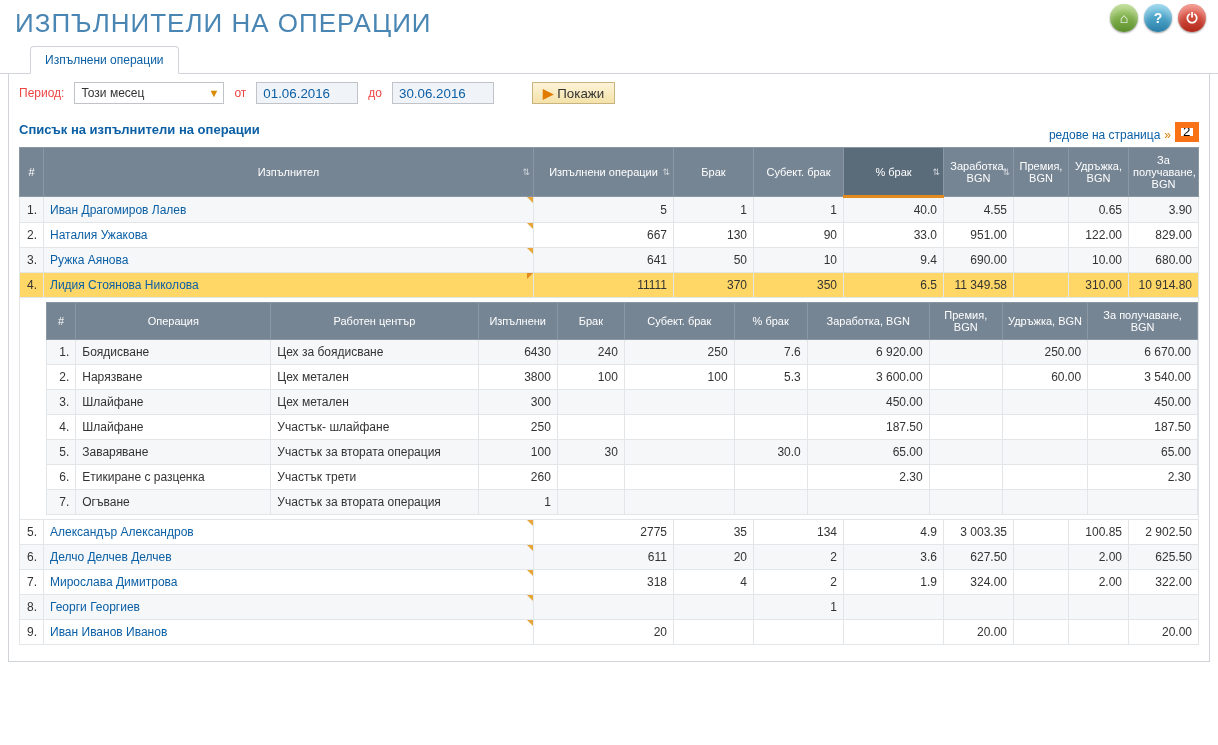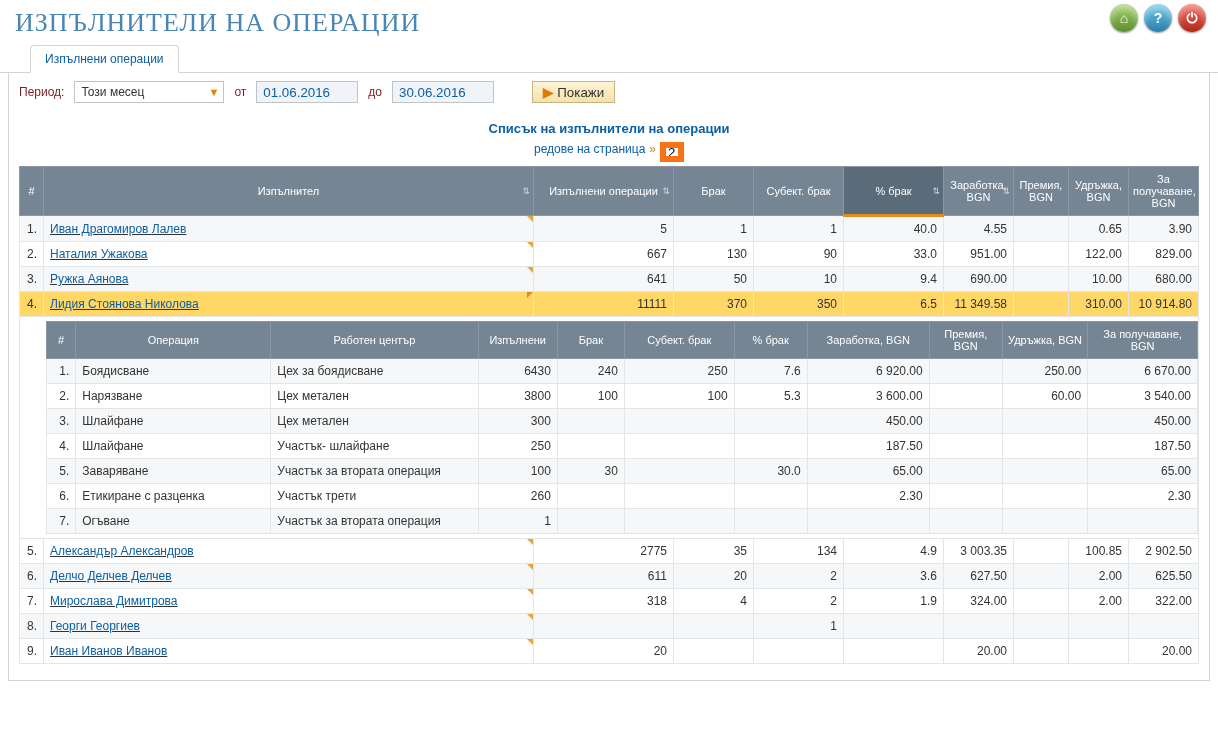--- a/index.html
+++ b/index.html
@@ -19,21 +19,21 @@
     position: relative;
     padding: 8px 15px 0 15px;
     border-bottom: 1px solid #d0d4d8;
   }
   .page-title {
     color: #4a86b3;
     font-size: 26px;
     font-weight: 300;
     letter-spacing: 1px;
     margin: 0 0 6px 0;
-    font-family: Liberation Serif, serif;
+    font-family: Liberation Sans, sans-serif;
   }
   .header-icons {
     position: absolute;
     top: 4px;
     right: 12px;
     display: flex;
     gap: 6px;
   }
   .hbtn {
     width: 28px; height: 28px; border-radius: 14px;
@@ -76,21 +76,21 @@
     font-size: 13px;
     margin: 2px 0 6px 0;
   }
 
   .params-row {
     display: flex;
     align-items: center;
     gap: 10px;
     margin-bottom: 16px;
   }
-  .lbl { color: #7f1d1d; }
+  .lbl { color: #ef4444; }
   .period-select {
     width: 150px;
     height: 22px;
     border: 1px solid #c0c4c8;
     background:#fff;
     display:flex; align-items:center; justify-content:space-between;
     padding: 0 4px 0 6px;
     cursor:pointer;
   }
   .period-select .arrow { color:#d98a00; font-size:11px; }
@@ -106,23 +106,22 @@
     height:22px; padding:0 10px;
     border:1px solid #c8b481;
     background:linear-gradient(#fdf3d8,#f4e2a9);
     color:#333; cursor:pointer;
   }
   .show-btn .play{ color:#e07b00;font-weight:bold; }
 
   .list-header-row{
     display:flex; align-items:center; justify-content:space-between;
     margin-bottom:4px;
-    flex-direction:column;
-  }
-  .rpp{ display:flex; align-items:flex-start; gap:4px; }
+  }
+  .rpp{ display:flex; align-items:flex-end; gap:4px; }
   .rpp a{ color:#0b5fa5; text-decoration:none; }
   .rpp .arrow{ color:#e07b00; }
   .rpp input{ width:24px; height:20px; text-align:center; border:6px solid #f97316; }
 
   table.main{
     width:100%; border-collapse:collapse; table-layout:fixed;
   }
   table.main thead th{
     background:#768594;
     color:#fff;
@@ -152,21 +151,21 @@
 
   .num{ text-align:right; }
   .idx{ text-align:right; width:22px;}
   a.person{ color:#0b5fa5; text-decoration:none;}
   .corner{
     position:absolute; top:0; right:0;
     width:0;height:0;border-style:solid;
     border-width:0 6px 6px 0;
     border-color:transparent #e6a63a transparent transparent;
   }
-  td.rel{ position:relative;text-decoration:underline; }
+  td.rel{ position:relative; }
 
   
   .sub-wrap{ padding:4px 0 4px 26px; background:#fff; }
   table.sub{ width:100%; border-collapse:collapse; table-layout:fixed;}
   table.sub thead th{
     background:#768594; color:#fff; font-weight:normal; font-size:11px;
     padding:6px 4px; border:1px solid #8b98a4;
   }
   table.sub tbody td{
     border:1px solid #e3e6e9; padding:5px 6px; font-size:12px;

